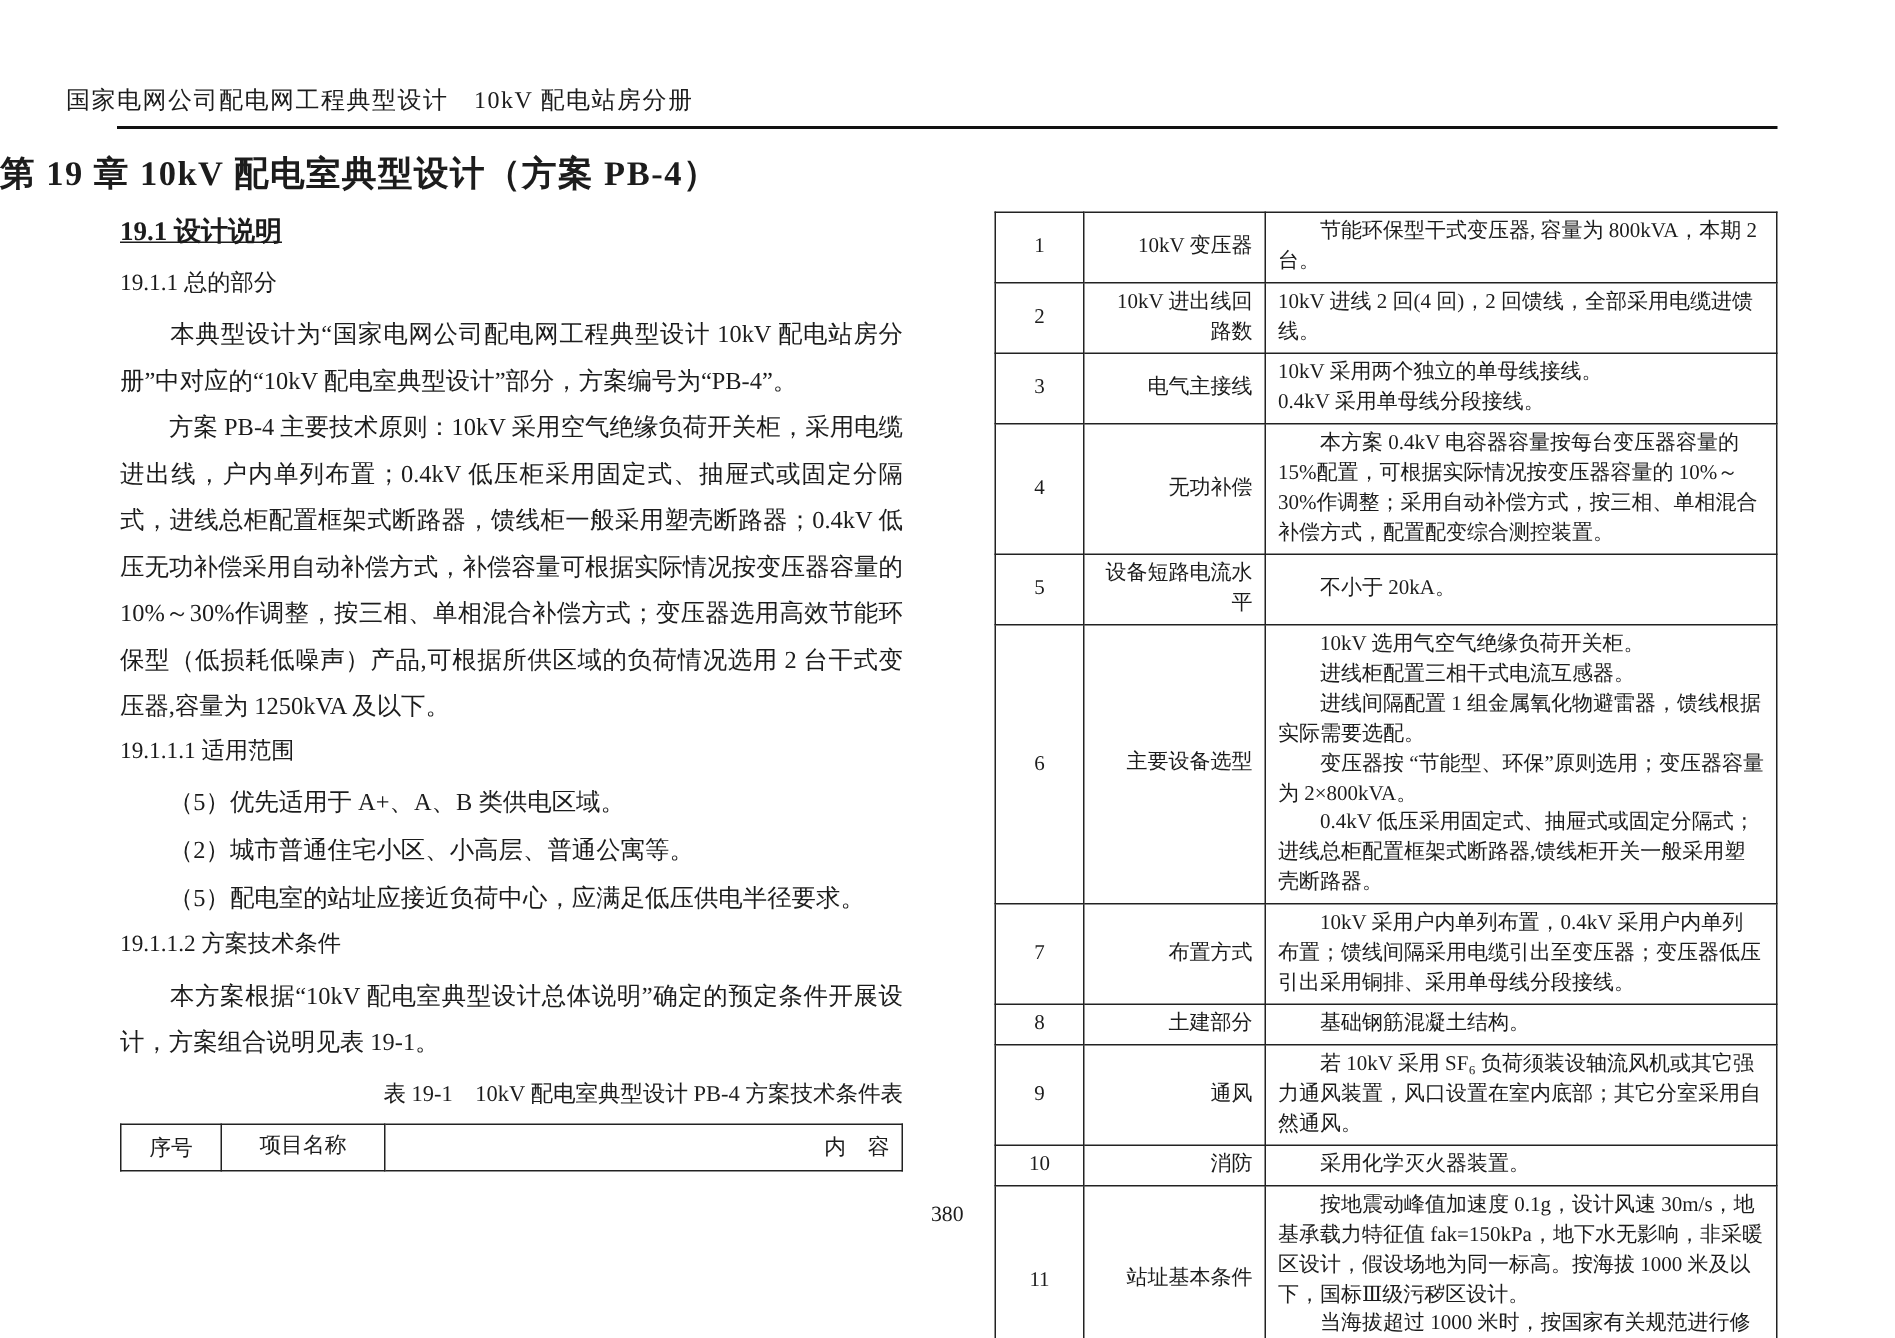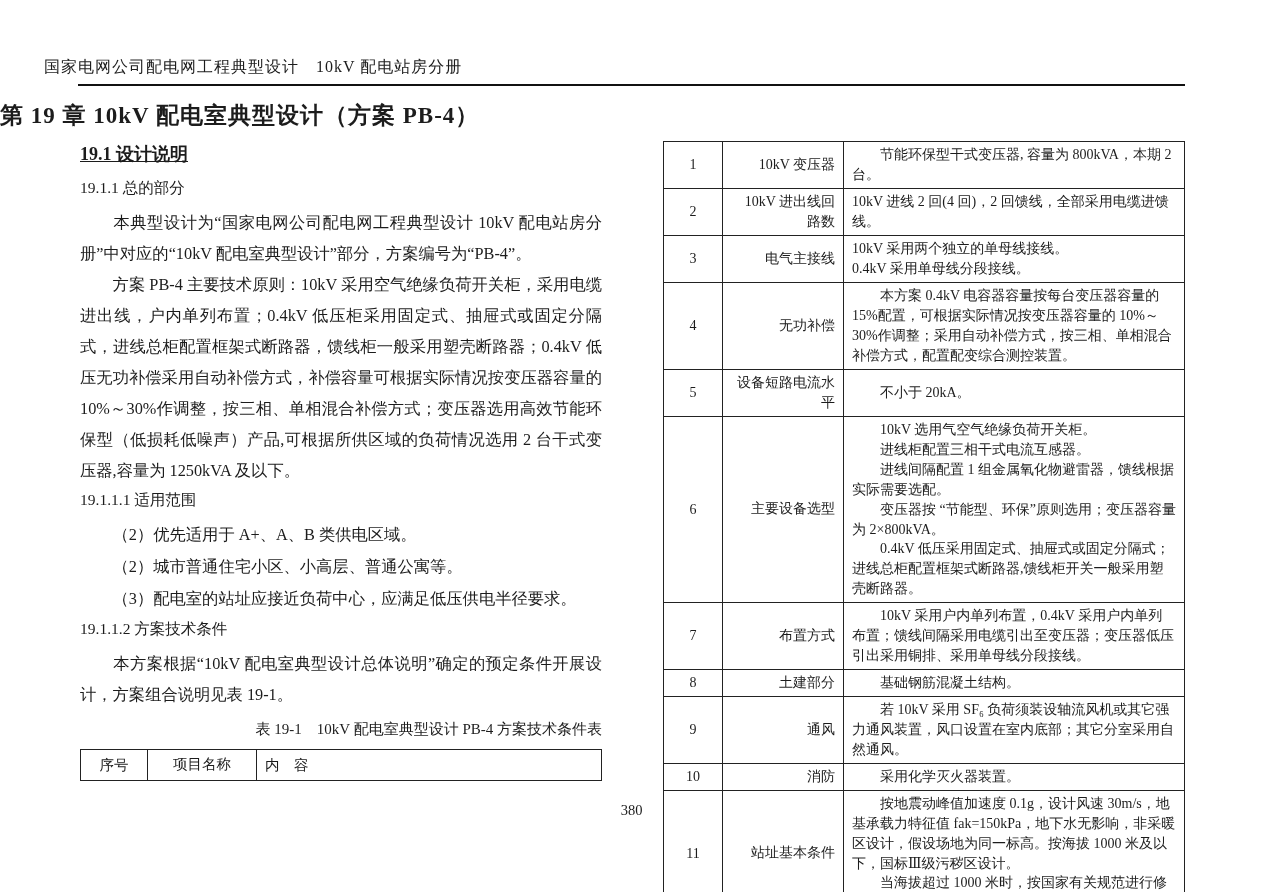--- a/index.html
+++ b/index.html
@@ -74,33 +74,33 @@
   <div class="doc-header">国家电网公司配电网工程典型设计　10kV 配电站房分册</div>
   <div class="header-rule"></div>
   <div class="chapter-title">第 19 章 10kV 配电室典型设计（方案 PB-4）</div>
 
   <div class="left-col">
     <div class="h-lvl1">19.1 设计说明</div>
     <div class="h-lvl2">19.1.1 总的部分</div>
     <p class="body-p">　　本典型设计为“国家电网公司配电网工程典型设计 10kV 配电站房分册”中对应的“10kV 配电室典型设计”部分，方案编号为“PB-4”。</p>
     <p class="body-p">　　方案 PB-4 主要技术原则：10kV 采用空气绝缘负荷开关柜，采用电缆进出线，户内单列布置；0.4kV 低压柜采用固定式、抽屉式或固定分隔式，进线总柜配置框架式断路器，馈线柜一般采用塑壳断路器；0.4kV 低压无功补偿采用自动补偿方式，补偿容量可根据实际情况按变压器容量的 10%～30%作调整，按三相、单相混合补偿方式；变压器选用高效节能环保型（低损耗低噪声）产品,可根据所供区域的负荷情况选用 2 台干式变压器,容量为 1250kVA 及以下。</p>
     <div class="h-lvl2">19.1.1.1 适用范围</div>
-    <p class="list-p">　　（2）优先适用于 A+、A、B 类供电区域。</p>
+    <p class="list-p">　　（5）优先适用于 A+、A、B 类供电区域。</p>
     <p class="list-p">　　（2）城市普通住宅小区、小高层、普通公寓等。</p>
-    <p class="list-p">　　（3）配电室的站址应接近负荷中心，应满足低压供电半径要求。</p>
+    <p class="list-p">　　（5）配电室的站址应接近负荷中心，应满足低压供电半径要求。</p>
     <div class="h-lvl2">19.1.1.2 方案技术条件</div>
     <p class="body-p">　　本方案根据“10kV 配电室典型设计总体说明”确定的预定条件开展设计，方案组合说明见表 19-1。</p>
     <div class="tbl-caption">表 19-1　10kV 配电室典型设计 PB-4 方案技术条件表</div>
 
     <table class="cond-table left-table">
       <tbody>
           <tr>
         <td class="col-no">序号</td>
         <td class="col-name">项目名称</td>
-        <td class="col-content" style="text-align:left">内　容</td>
+        <td class="col-content" style="text-align:right">内　容</td>
       </tr>
     </tbody>
       </table>
   </div>
 
   <div class="right-col">
     <table class="cond-table">
       <tbody>
           <tr>
         <td class="col-no">1</td>

